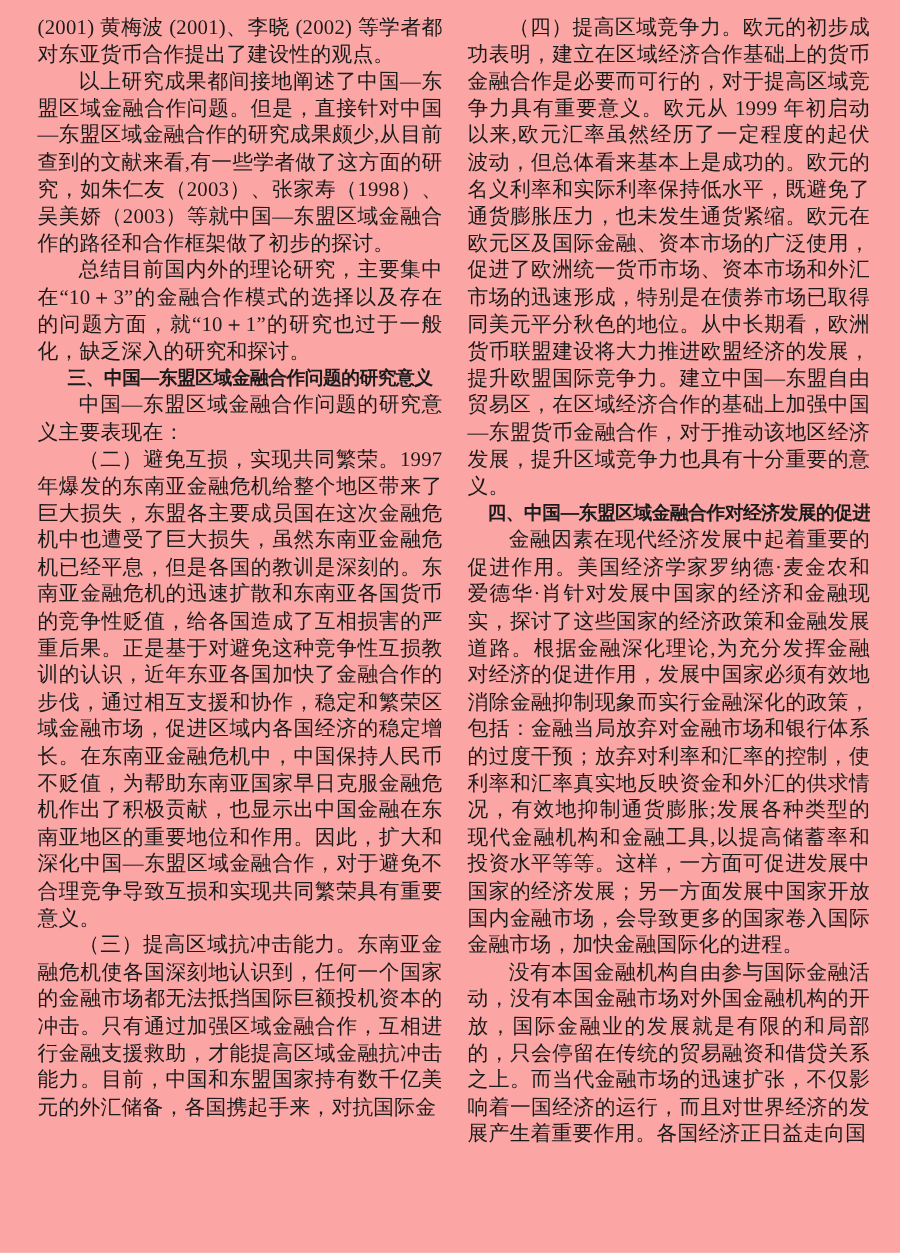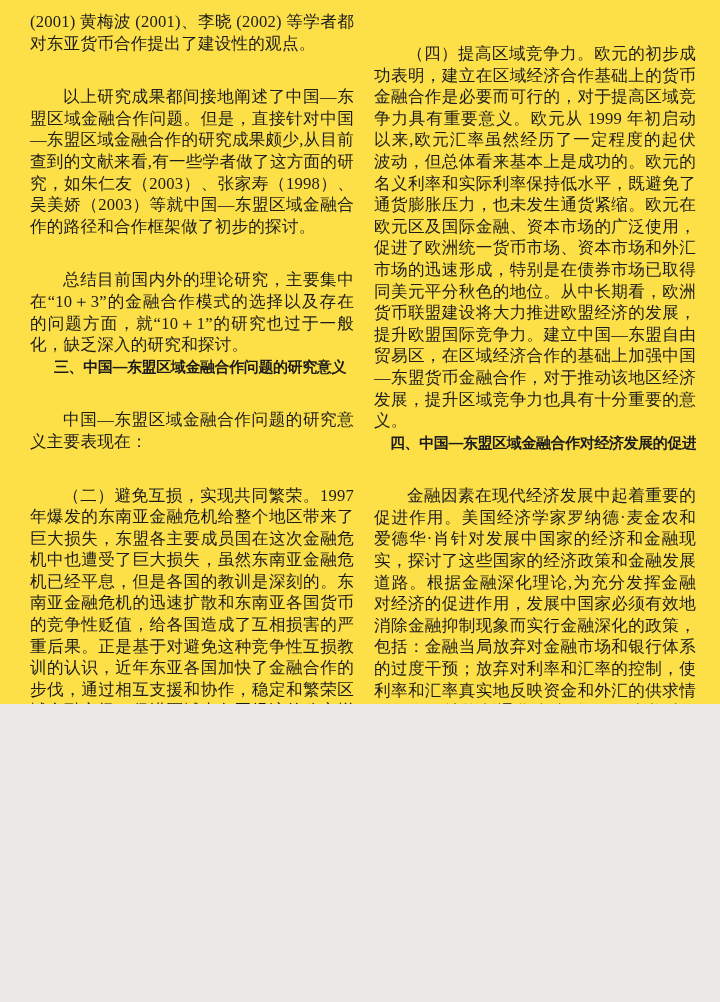--- a/index.html
+++ b/index.html
@@ -4,39 +4,39 @@
 <style>
   * { margin: 0; padding: 0; box-sizing: border-box; }
   html, body {
     width: 720px;
     font-family: "Liberation Serif", "DejaVu Serif", serif;
   }
   body { background: #e9e8e4; }
   .page {
     position: relative;
     width: 720px;
-    height: 704px;
-    background: #fde047;
+    height: 1002px;
+    background: #fca5a5;
     color: #1b1b1b;
     overflow: hidden;
   }
   .column {
     position: absolute;
     top: 11px;
   }
   .column.left  { left: 30px;  width: 324px; }
   .column.right { left: 374px; width: 322px; }
   .para {
     font-size: 16.6px;
     line-height: 21.6px;
     text-align: justify;
     letter-spacing: 0.2px;
     color: #1b1b1b;
   }
-  .para.indent { text-indent: 33px; margin-top: 32px; }
+  .para.indent { text-indent: 33px; }
   .para.heading {
     font-family: "Liberation Sans", "DejaVu Sans", sans-serif;
     font-weight: 700;
     font-size: 15px;
     letter-spacing: -0.4px;
     text-indent: 16px;
     white-space: nowrap;
     overflow: hidden;
     text-align: center;
   }

